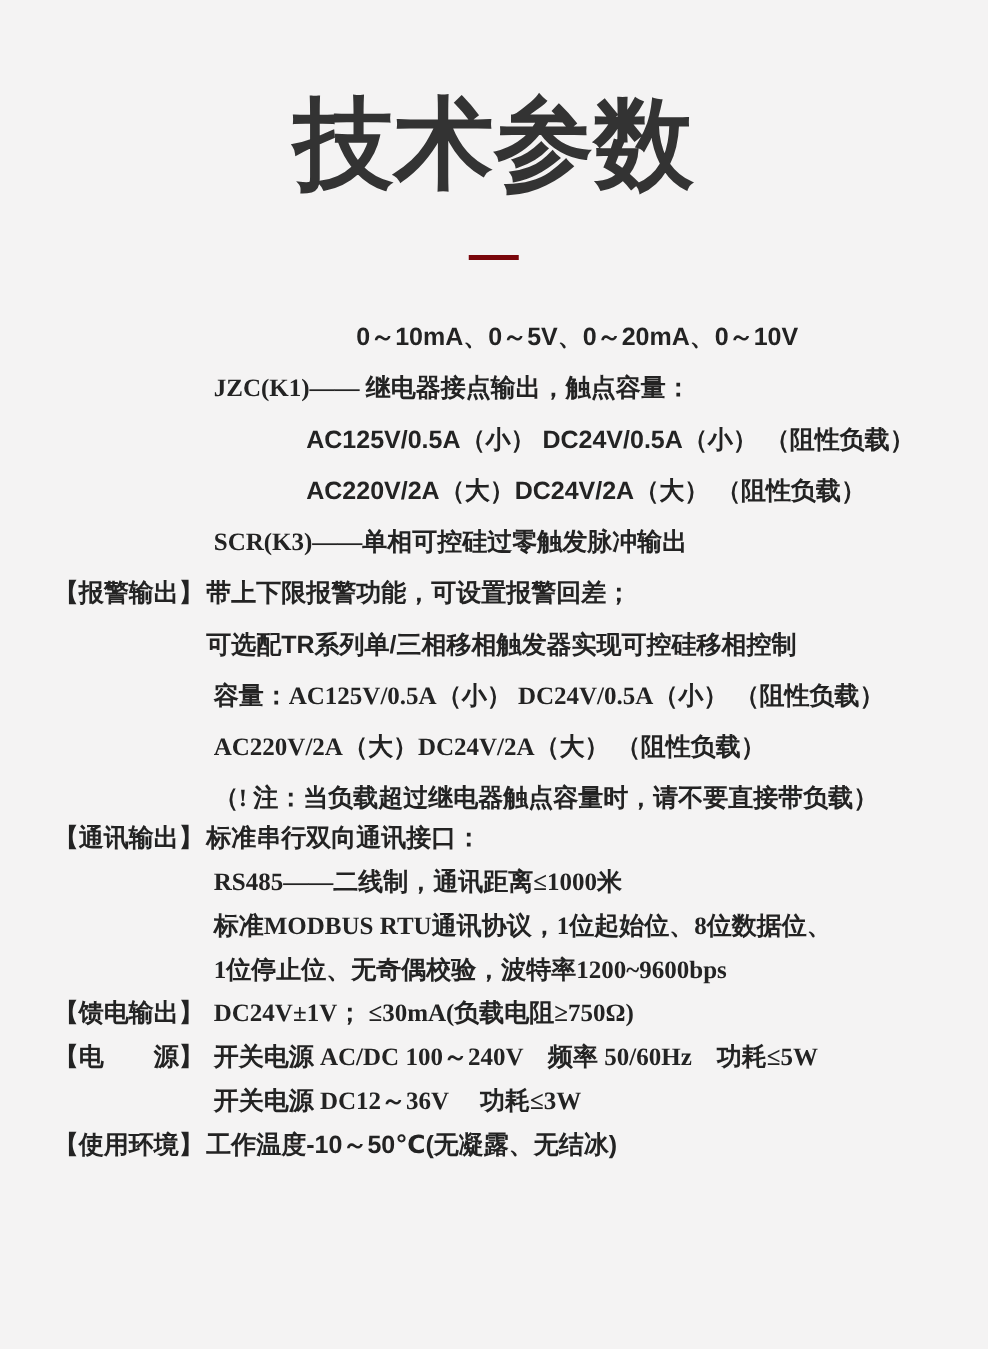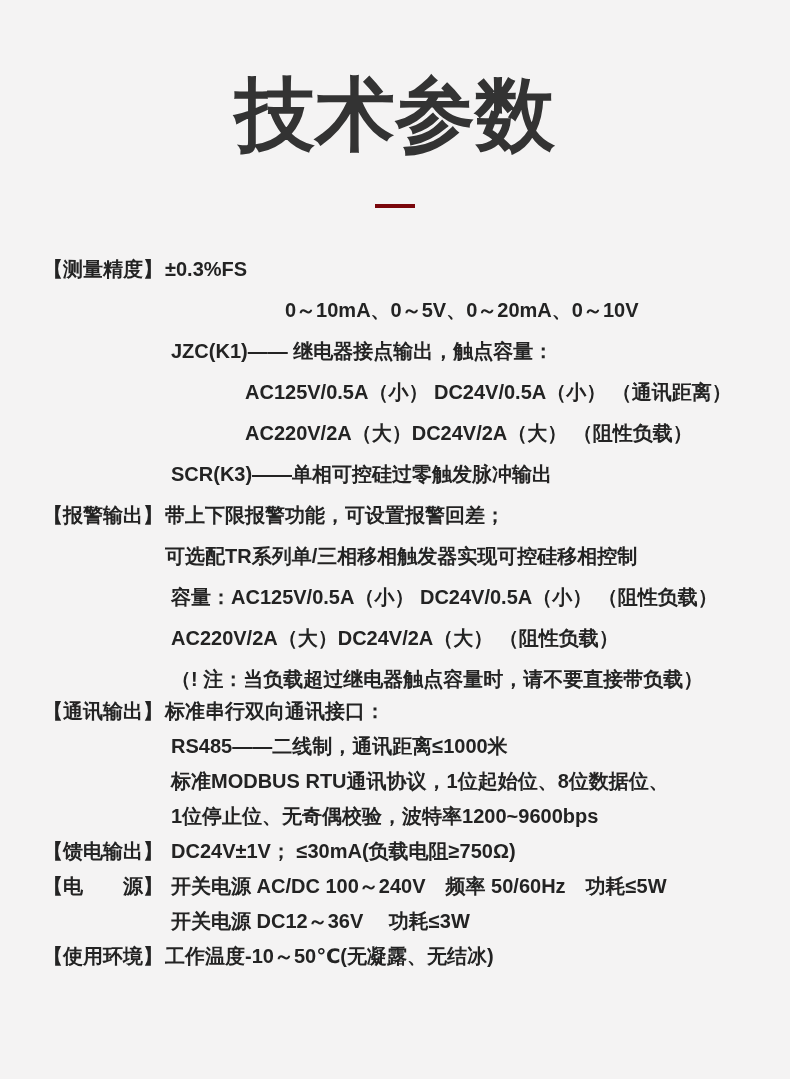--- a/index.html
+++ b/index.html
@@ -55,47 +55,43 @@
   }
   .spec-label{
     flex:0 0 122px;
     white-space:pre;
     letter-spacing:0;
   }
   .spec-text{
     white-space:pre;
   }
   .indent-0{margin-left:0;}
-  .indent-1{margin-left:6px;}
+  .indent-1{margin-left:6px;font-family:Liberation Serif, serif;}
   .indent-2{margin-left:80px;}
   .indent-3{margin-left:120px;}
 </style>
 </head>
 <body>
 
 <div class="page">
   <h1 class="title">技术参数</h1>
   <div class="divider"></div>
   <div class="specs" id="spec-list">
       <div class="spec-group group-primary">
         <div class="spec-row">
-          <span class="spec-label">【测量精度】</span>
-          <span class="spec-text indent-0">±0.3%FS</span>
-        </div>
-        <div class="spec-row">
           <span class="spec-label"></span>
           <span class="spec-text indent-3">0～10mA、0～5V、0～20mA、0～10V</span>
         </div>
         <div class="spec-row">
           <span class="spec-label"></span>
           <span class="spec-text indent-1">JZC(K1)—— 继电器接点输出，触点容量：</span>
         </div>
         <div class="spec-row">
           <span class="spec-label"></span>
-          <span class="spec-text indent-2">AC125V/0.5A（小） DC24V/0.5A（小） （通讯距离）</span>
+          <span class="spec-text indent-2">AC125V/0.5A（小） DC24V/0.5A（小） （阻性负载）</span>
         </div>
         <div class="spec-row">
           <span class="spec-label"></span>
           <span class="spec-text indent-2">AC220V/2A（大）DC24V/2A（大） （阻性负载）</span>
         </div>
         <div class="spec-row">
           <span class="spec-label"></span>
           <span class="spec-text indent-1">SCR(K3)——单相可控硅过零触发脉冲输出</span>
         </div>
         <div class="spec-row">

